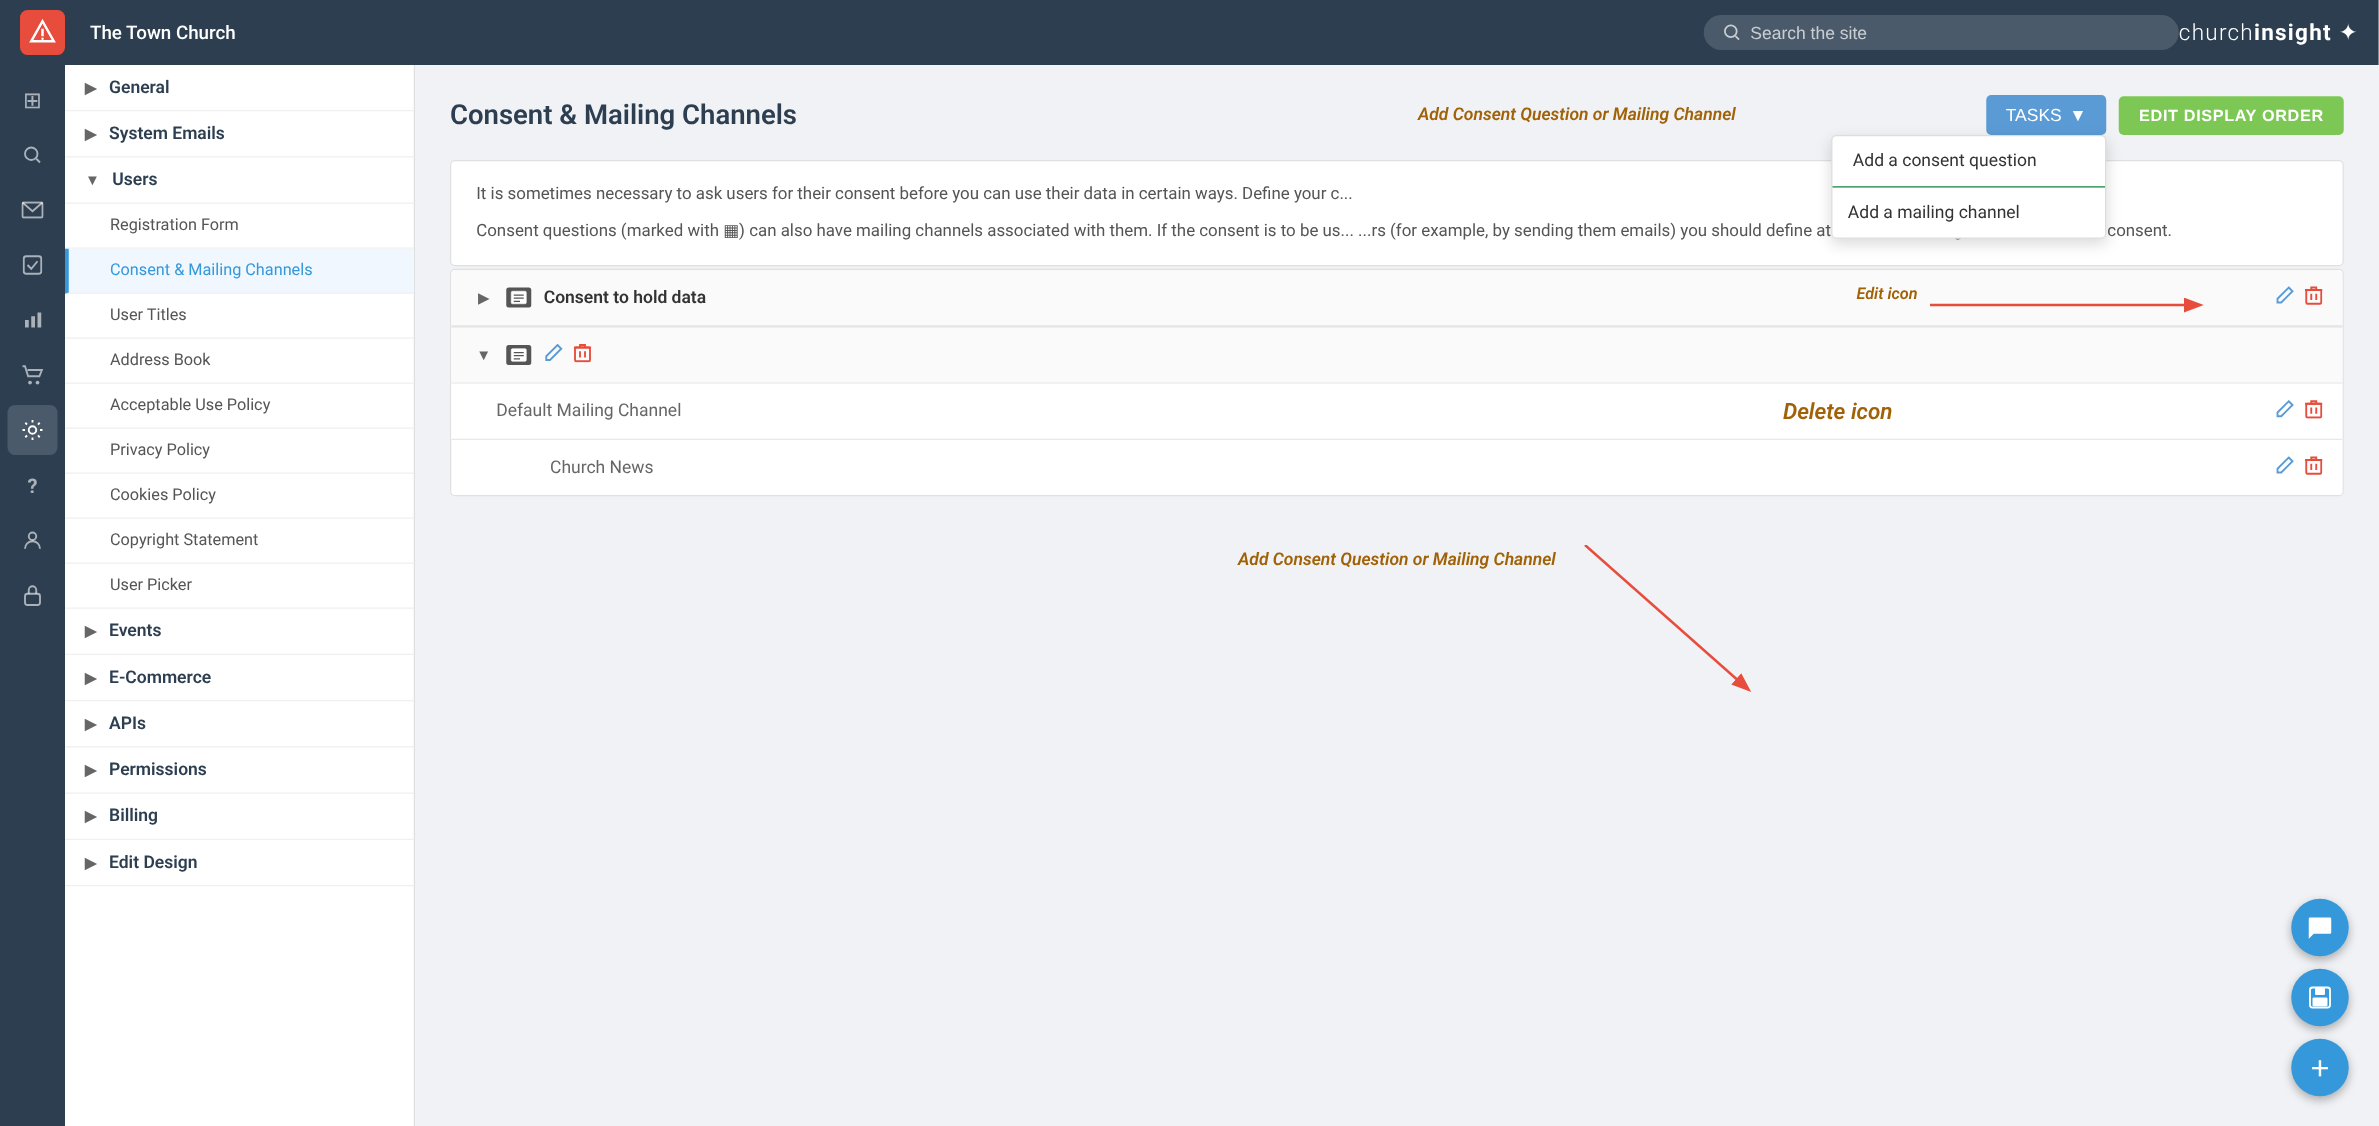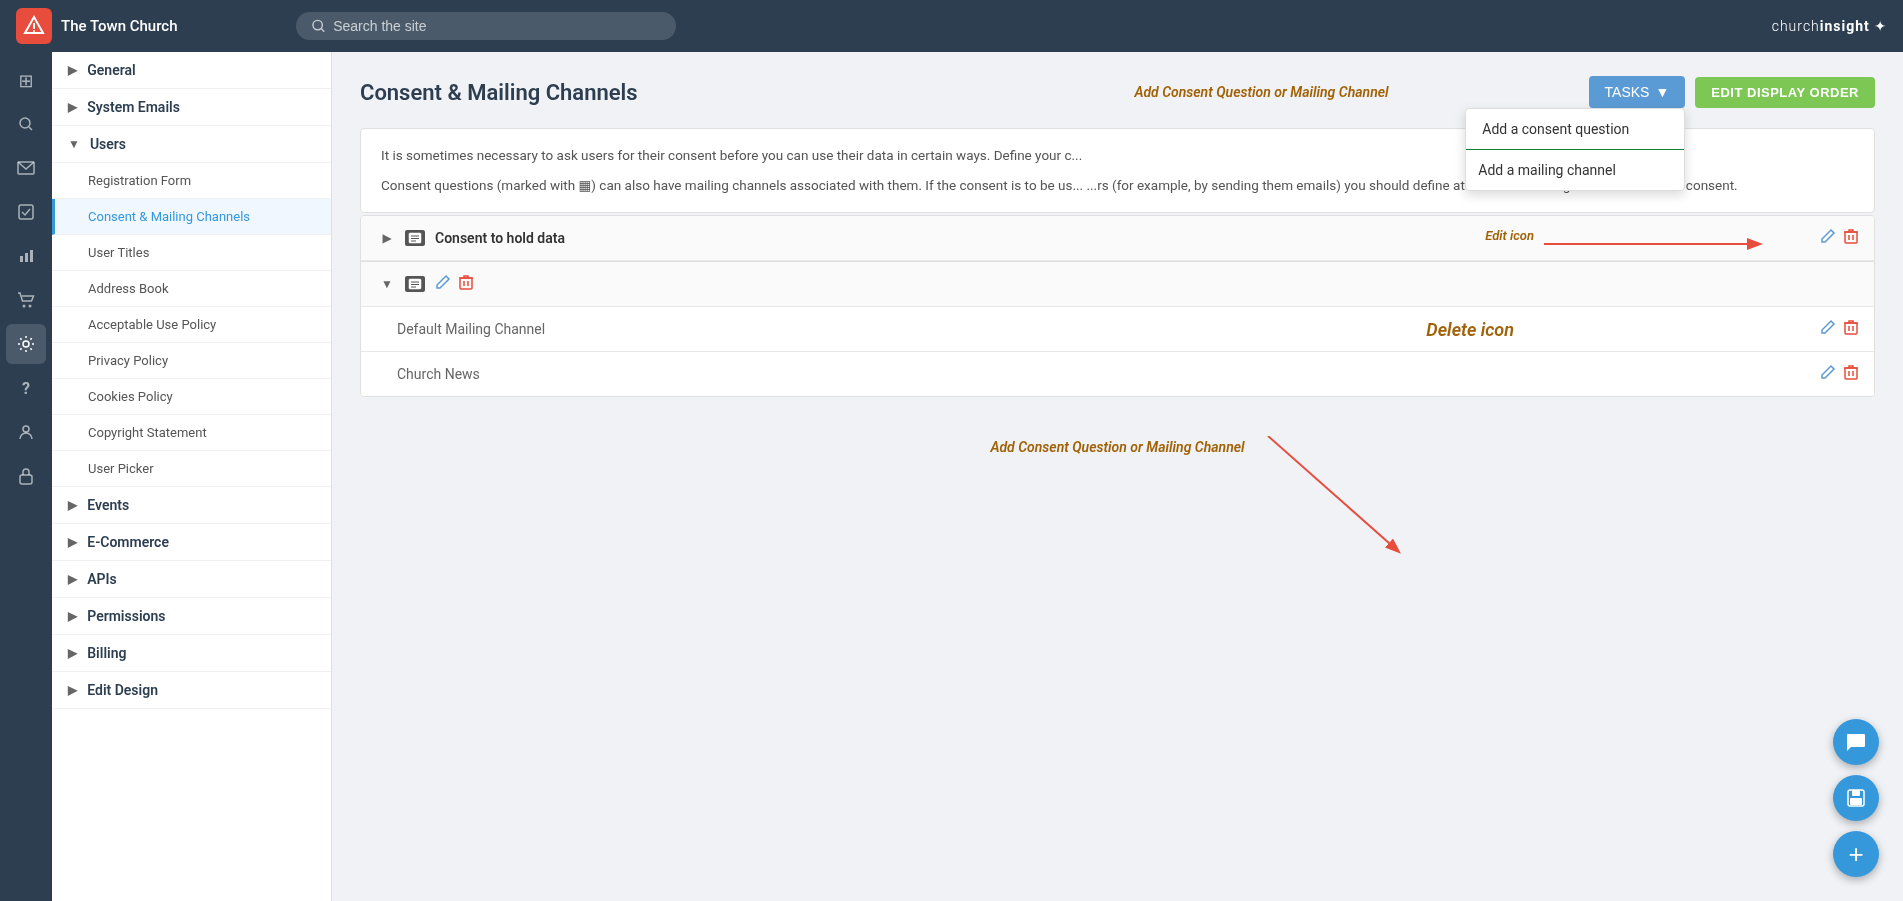--- a/index.html
+++ b/index.html
@@ -11,39 +11,39 @@
       height: 52px;
       display: flex;
       align-items: center;
       padding: 0 16px;
       flex-shrink: 0;
       z-index: 100;
     }
     .top-nav-logo {
       display: flex;
       align-items: center;
-      gap: 9px;
+      gap: 20px;
       color: white;
       font-size: 15px;
       font-weight: 500;
       min-width: 280px;
     }
     .logo-icon {
       width: 36px;
       height: 36px;
       background: #e74c3c;
       border-radius: 6px;
       display: flex;
       align-items: center;
       justify-content: center;
     }
     .search-bar {
       flex: 1;
       display: flex;
-      justify-content: flex-start;
+      justify-content: flex-end;
     }
     .search-input-wrap {
       background: rgba(255,255,255,0.15);
       border-radius: 20px;
       display: flex;
       align-items: center;
       padding: 6px 16px;
       gap: 8px;
       width: 380px;
     }
@@ -51,21 +51,21 @@
       background: none;
       border: none;
       outline: none;
       color: white;
       font-size: 14px;
       width: 100%;
     }
     .search-input-wrap input::placeholder { color: rgba(255,255,255,0.7); }
     .top-nav-brand {
       color: white;
-      font-size: 14px;
+      font-size: 18px;
       font-weight: 300;
       letter-spacing: 1px;
     }
     .top-nav-brand strong { font-weight: 700; }
 
     
     .layout { display: flex; flex: 1; overflow: hidden; }
 
     
     .icon-sidebar {
@@ -212,21 +212,21 @@
       border: 1px solid #e0e0e0;
       border-radius: 4px;
       overflow: hidden;
     }
     .consent-row {
       display: flex;
       align-items: center;
       padding: 12px 16px;
       border-bottom: 1px solid #e8e8e8;
     }
-    .consent-row:last-child { border-bottom: none; }
+    .consent-row:last-child { border-bottom: none; margin-left: 43px; }
     .consent-row.header-row { background: #fafafa; }
     .consent-row.sub-row { background: white; padding-left: 36px; }
     .row-toggle {
       width: 20px;
       height: 20px;
       display: flex;
       align-items: center;
       justify-content: center;
       cursor: pointer;
       color: #666;

